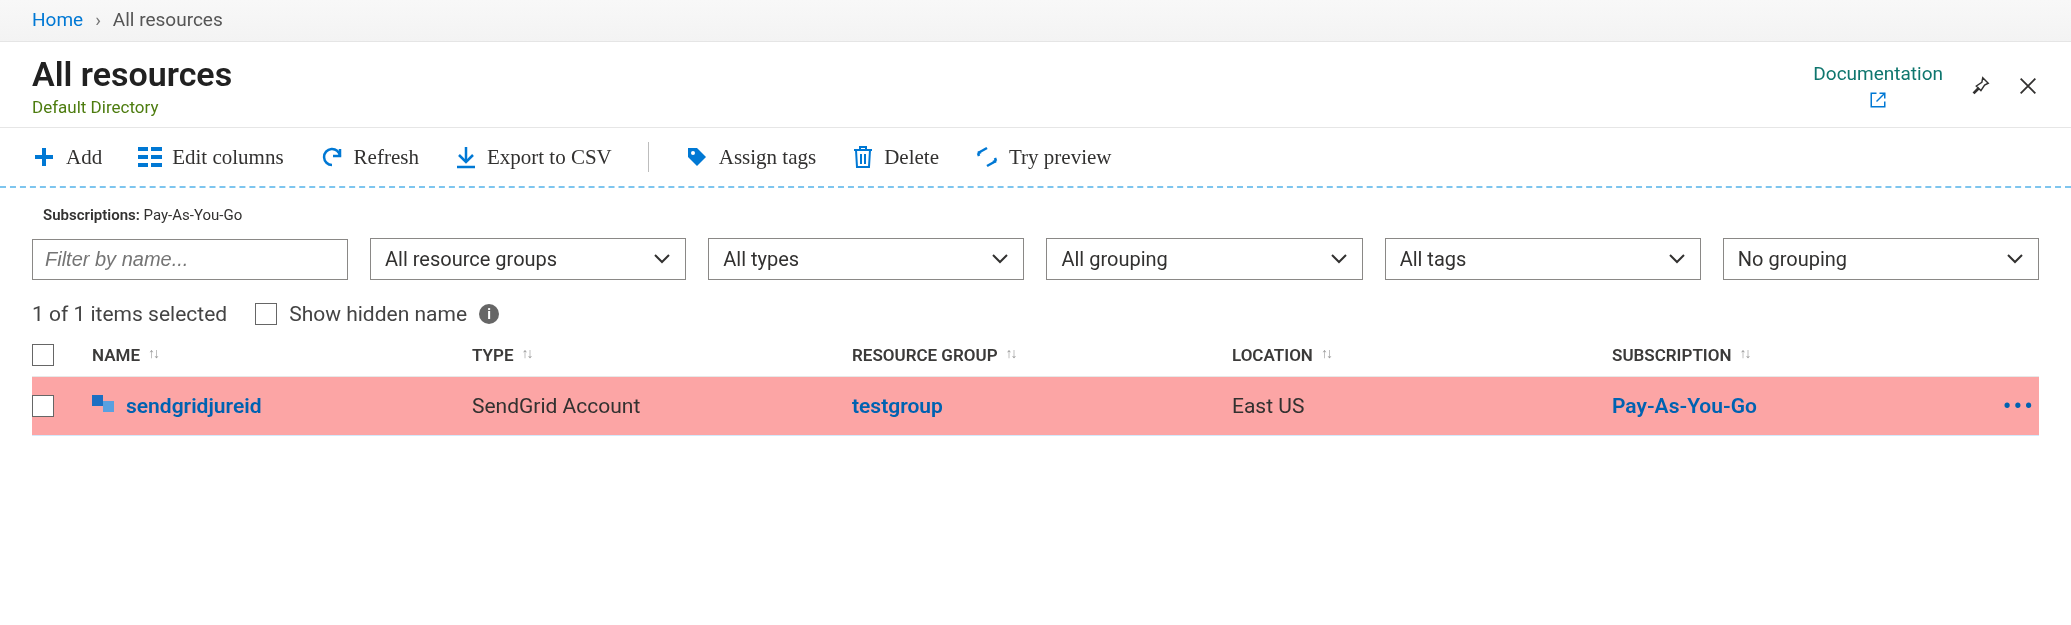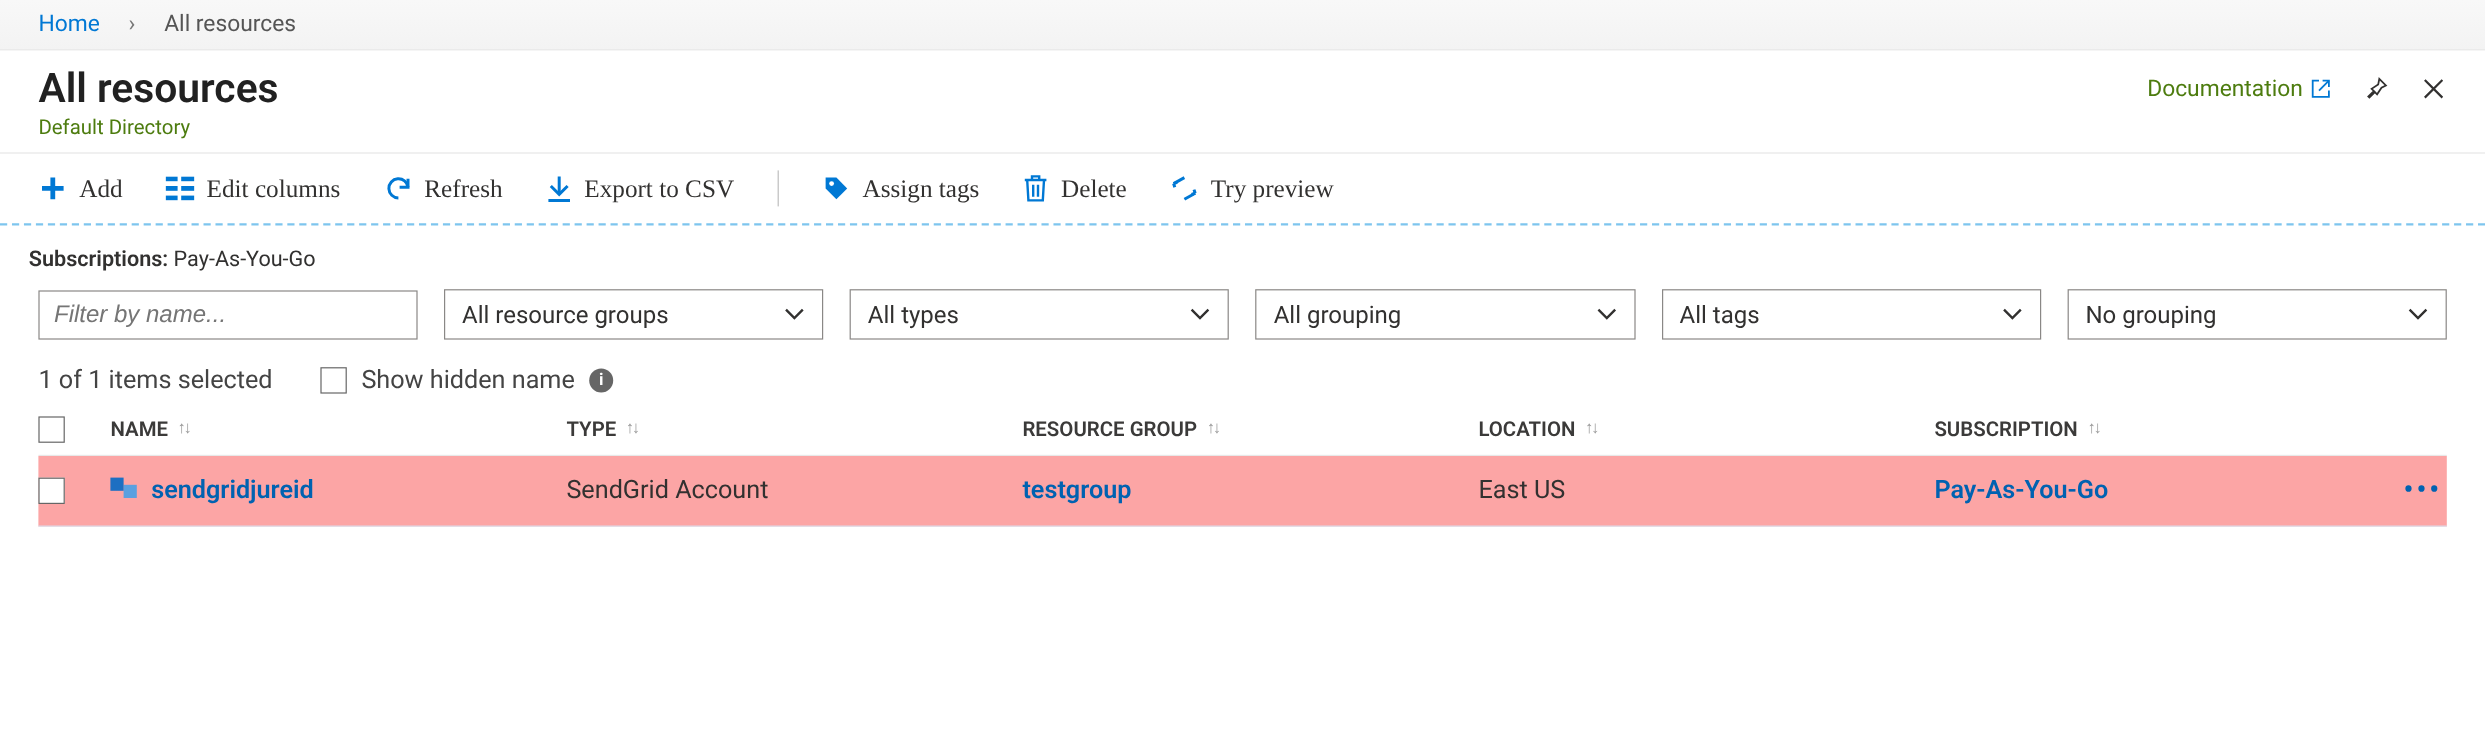--- a/index.html
+++ b/index.html
@@ -13,57 +13,57 @@
   }
   body { width: 2071px; }
 
   
   .breadcrumb-bar {
     background: linear-gradient(#f8f8f8,#f3f3f3);
     border-bottom: 1px solid #e5e5e5;
     padding: 8px 32px 10px 32px;
     display: flex;
     align-items: center;
-    gap: 24px;
+    gap: 12px;
     font-size: 19px;
   }
   .breadcrumb-link { color: #0078d4; cursor: pointer; }
   .breadcrumb-sep { color: #777; }
   .breadcrumb-current { color: #555; }
 
   
   .page-header {
     display: flex;
     align-items: flex-start;
     justify-content: space-between;
     padding: 14px 32px 10px 32px;
     border-bottom: 1px solid #e6e6e6;
   }
   .title-block { display: flex; flex-direction: column; }
   .page-title { font-size: 34px; font-weight: 600; margin: 0; line-height: 1.1; color:#212121; }
   .page-subtitle { font-size: 17px; color: #4d7c0f; margin-top: 4px; }
   .header-actions { display: flex; align-items: center; gap: 26px; padding-top: 6px;}
-  .doc-link { color: #4d7c0f; font-size: 19px; cursor: pointer; display:flex; align-items:center; gap:6px;}
+  .doc-link { color: #0f766e; font-size: 19px; cursor: pointer; display:flex; align-items:center; gap:6px;flex-direction:column;}
   .icon-btn { cursor: pointer; color:#323130; display:flex; align-items:center;}
 
   
   .toolbar {
     display: flex;
     align-items: center;
     gap: 36px;
     padding: 14px 32px 14px 32px;
     border-bottom: 2px dashed #7ec5ee;
     font-size: 21px;
     font-family: Liberation Serif, serif;
   }
   .tb-item { display: flex; align-items: center; gap: 10px; cursor: pointer; color:#323130;}
   .tb-sep { width:1px; height:30px; background:#bdbdbd; }
 
   
-  .subscriptions-line { padding: 18px 32px 8px 24px; font-size: 18px; }
+  .subscriptions-line { padding: 18px 32px 8px 43px; font-size: 15px; }
   .subscriptions-line b { font-weight: 600; }
 
   .filters-row {
     display: flex;
     align-items: center;
     gap: 22px;
     padding: 6px 32px 18px 32px;
   }
   .filter-input {
     border: 1px solid #8a8886;
@@ -84,21 +84,21 @@
     align-items: center;
     cursor: pointer;
     background:#fff;
   }
   .filter-select .chev { color:#323130; }
 
   
   .status-line {
     display: flex;
     align-items: center;
-    gap: 40px;
+    gap: 28px;
     padding: 4px 32px 8px 32px;
     font-size: 21px;
     color: #444;
   }
   .chk {
     width: 22px; height: 22px; border: 1px solid #666; background:#fff; cursor:pointer;
   }
   .info-dot {
     display:inline-flex; align-items:center; justify-content:center;
     width:20px;height:20px;border-radius:50%;background:#666;color:#fff;font-size:14px;font-weight:bold;

